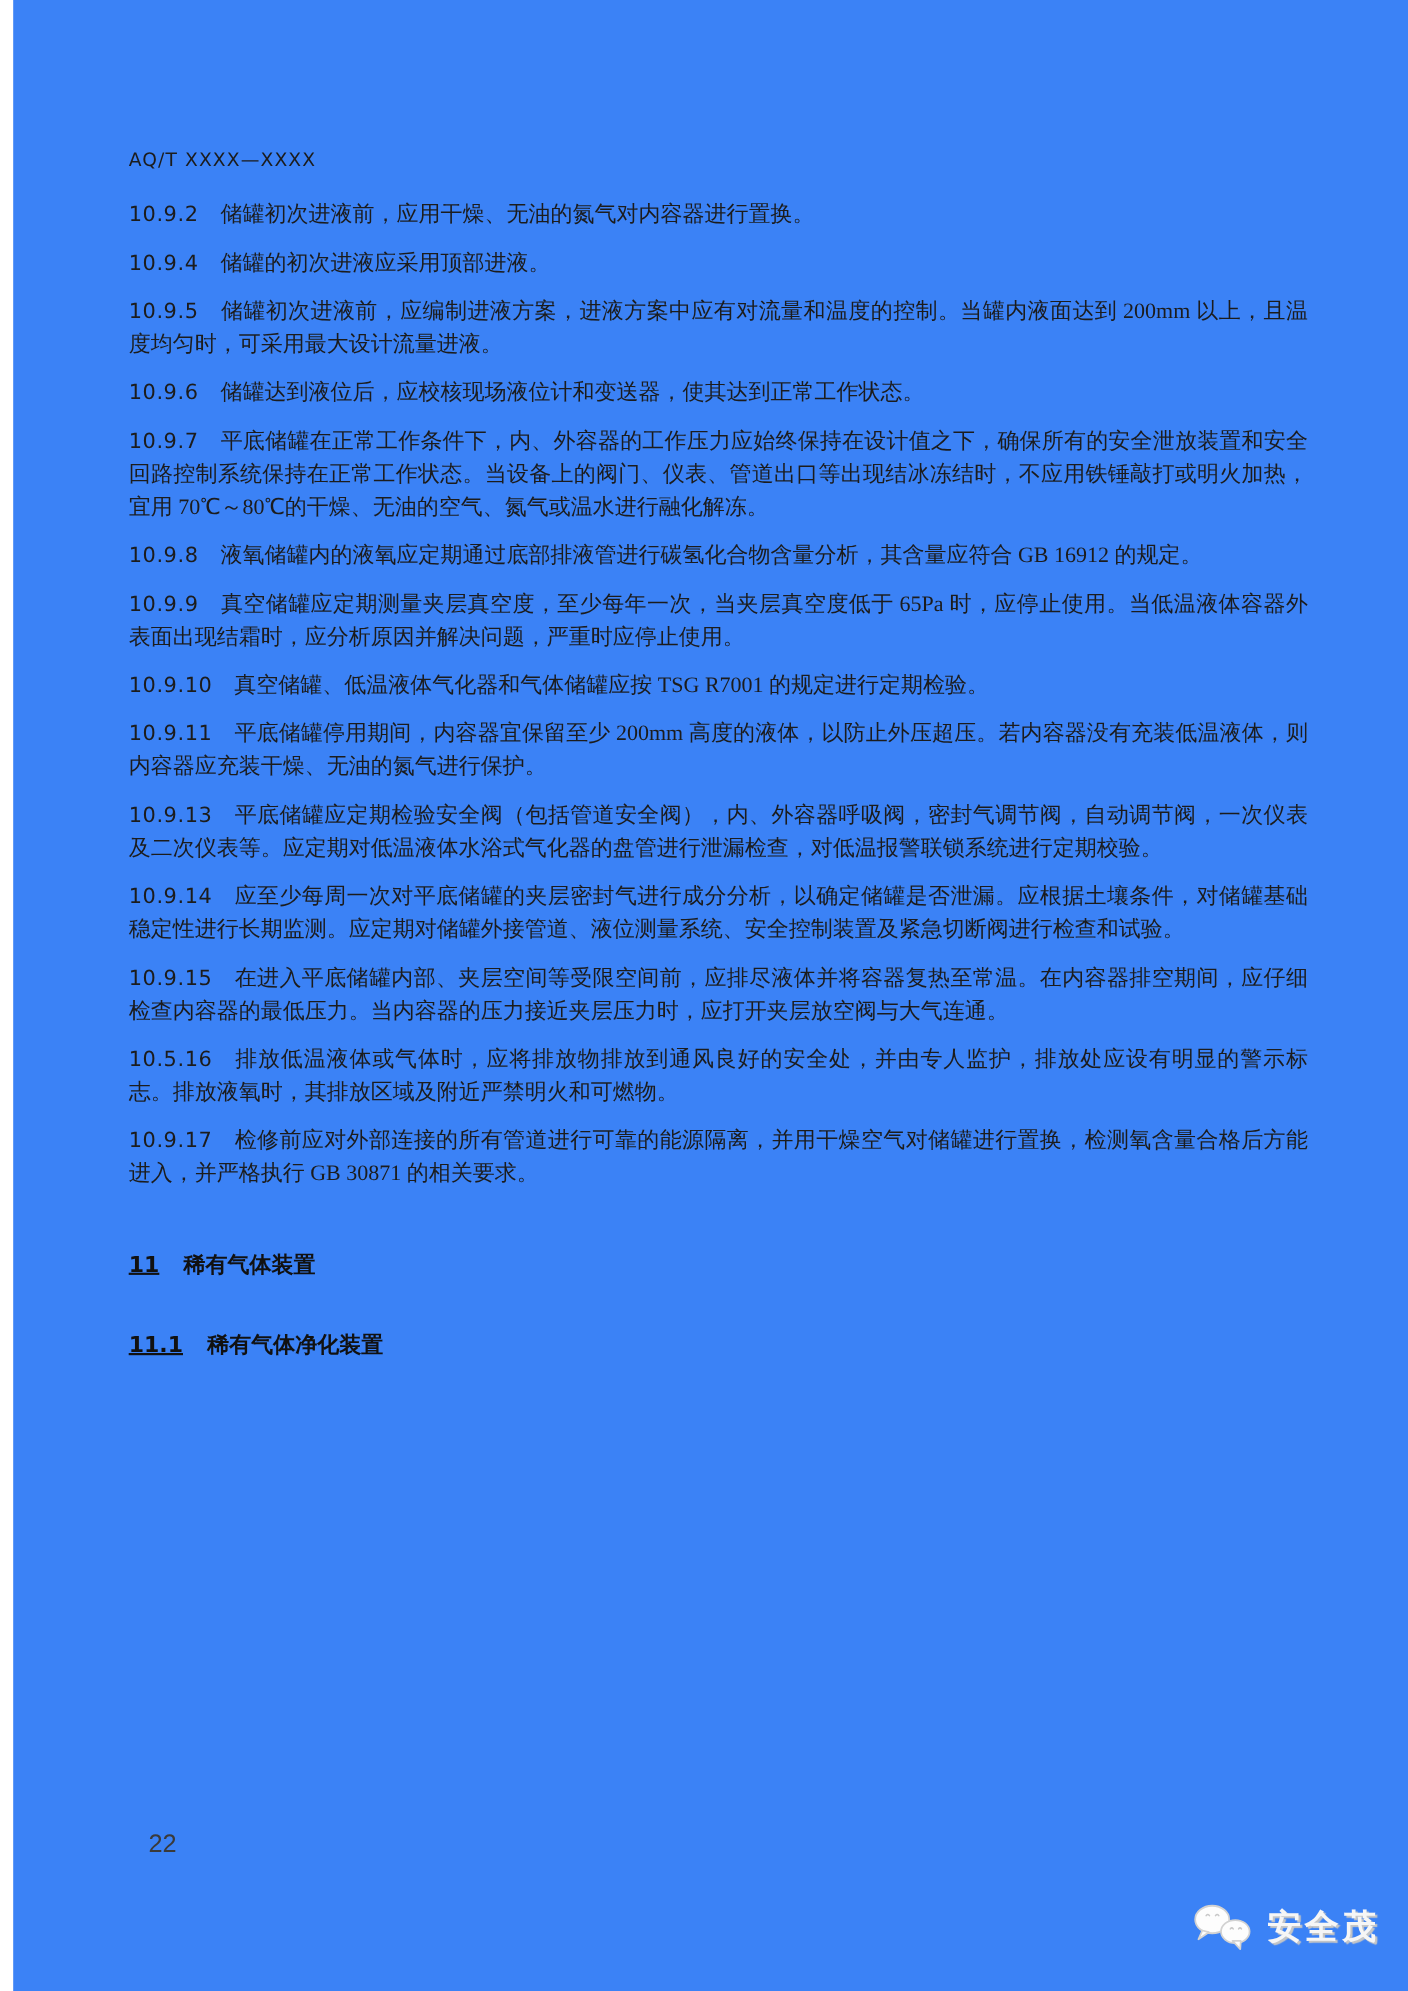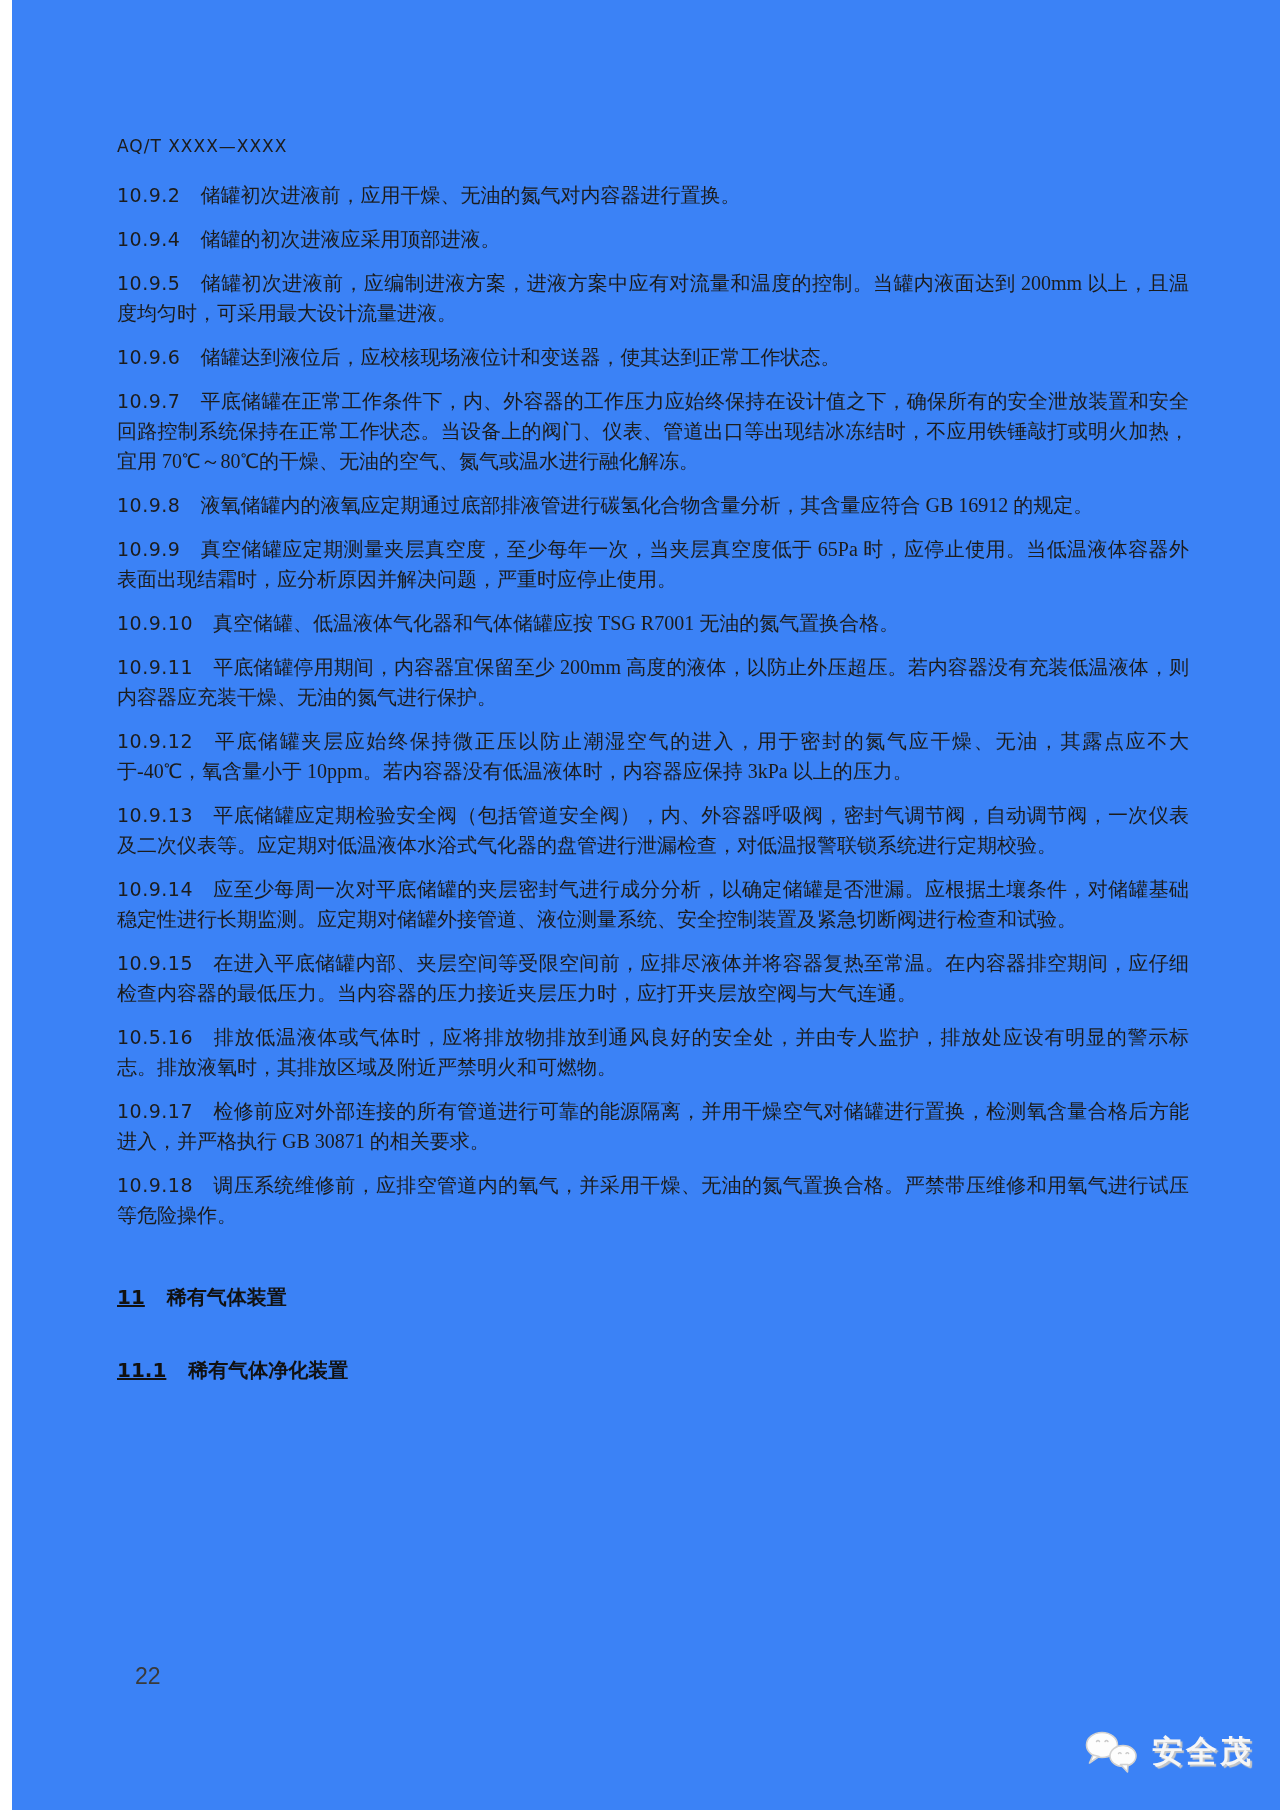--- a/index.html
+++ b/index.html
@@ -101,37 +101,35 @@
   <p class="para"><span class="clause-num">10.9.5</span><span class="clause-text">储罐初次进液前，应编制进液方案，进液方案中应有对流量和温度的控制。当罐内液面达到 200mm 以上，且温度均匀时，可采用最大设计流量进液。</span></p>
 
   <p class="para"><span class="clause-num">10.9.6</span><span class="clause-text">储罐达到液位后，应校核现场液位计和变送器，使其达到正常工作状态。</span></p>
 
   <p class="para"><span class="clause-num">10.9.7</span><span class="clause-text">平底储罐在正常工作条件下，内、外容器的工作压力应始终保持在设计值之下，确保所有的安全泄放装置和安全回路控制系统保持在正常工作状态。当设备上的阀门、仪表、管道出口等出现结冰冻结时，不应用铁锤敲打或明火加热，宜用 70℃～80℃的干燥、无油的空气、氮气或温水进行融化解冻。</span></p>
 
   <p class="para"><span class="clause-num">10.9.8</span><span class="clause-text">液氧储罐内的液氧应定期通过底部排液管进行碳氢化合物含量分析，其含量应符合 GB 16912 的规定。</span></p>
 
   <p class="para"><span class="clause-num">10.9.9</span><span class="clause-text">真空储罐应定期测量夹层真空度，至少每年一次，当夹层真空度低于 65Pa 时，应停止使用。当低温液体容器外表面出现结霜时，应分析原因并解决问题，严重时应停止使用。</span></p>
 
-  <p class="para"><span class="clause-num">10.9.10</span><span class="clause-text">真空储罐、低温液体气化器和气体储罐应按 TSG R7001 无油的氮气置换合格。</span></p>
+  <p class="para"><span class="clause-num">10.9.10</span><span class="clause-text">真空储罐、低温液体气化器和气体储罐应按 TSG R7001 的规定进行定期检验。</span></p>
 
   <p class="para"><span class="clause-num">10.9.11</span><span class="clause-text">平底储罐停用期间，内容器宜保留至少 200mm 高度的液体，以防止外压超压。若内容器没有充装低温液体，则内容器应充装干燥、无油的氮气进行保护。</span></p>
 
-  <p class="para"><span class="clause-num">10.9.12</span><span class="clause-text">平底储罐夹层应始终保持微正压以防止潮湿空气的进入，用于密封的氮气应干燥、无油，其露点应不大于-40℃，氧含量小于 10ppm。若内容器没有低温液体时，内容器应保持 3kPa 以上的压力。</span></p>
 
   <p class="para"><span class="clause-num">10.9.13</span><span class="clause-text">平底储罐应定期检验安全阀（包括管道安全阀），内、外容器呼吸阀，密封气调节阀，自动调节阀，一次仪表及二次仪表等。应定期对低温液体水浴式气化器的盘管进行泄漏检查，对低温报警联锁系统进行定期校验。</span></p>
 
   <p class="para"><span class="clause-num">10.9.14</span><span class="clause-text">应至少每周一次对平底储罐的夹层密封气进行成分分析，以确定储罐是否泄漏。应根据土壤条件，对储罐基础稳定性进行长期监测。应定期对储罐外接管道、液位测量系统、安全控制装置及紧急切断阀进行检查和试验。</span></p>
 
   <p class="para"><span class="clause-num">10.9.15</span><span class="clause-text">在进入平底储罐内部、夹层空间等受限空间前，应排尽液体并将容器复热至常温。在内容器排空期间，应仔细检查内容器的最低压力。当内容器的压力接近夹层压力时，应打开夹层放空阀与大气连通。</span></p>
 
   <p class="para"><span class="clause-num">10.5.16</span><span class="clause-text">排放低温液体或气体时，应将排放物排放到通风良好的安全处，并由专人监护，排放处应设有明显的警示标志。排放液氧时，其排放区域及附近严禁明火和可燃物。</span></p>
 
   <p class="para"><span class="clause-num">10.9.17</span><span class="clause-text">检修前应对外部连接的所有管道进行可靠的能源隔离，并用干燥空气对储罐进行置换，检测氧含量合格后方能进入，并严格执行 GB 30871 的相关要求。</span></p>
 
-  <p class="para"><span class="clause-num">10.9.18</span><span class="clause-text">调压系统维修前，应排空管道内的氧气，并采用干燥、无油的氮气置换合格。严禁带压维修和用氧气进行试压等危险操作。</span></p>
 </section>
 
     <h2 class="sec-heading lvl1">
       <span class="sec-num">11</span><span>稀有气体装置</span>
     </h2>
 
     <h3 class="sec-heading lvl2">
       <span class="sec-num">11.1</span><span>稀有气体净化装置</span>
     </h3>
   </main>

